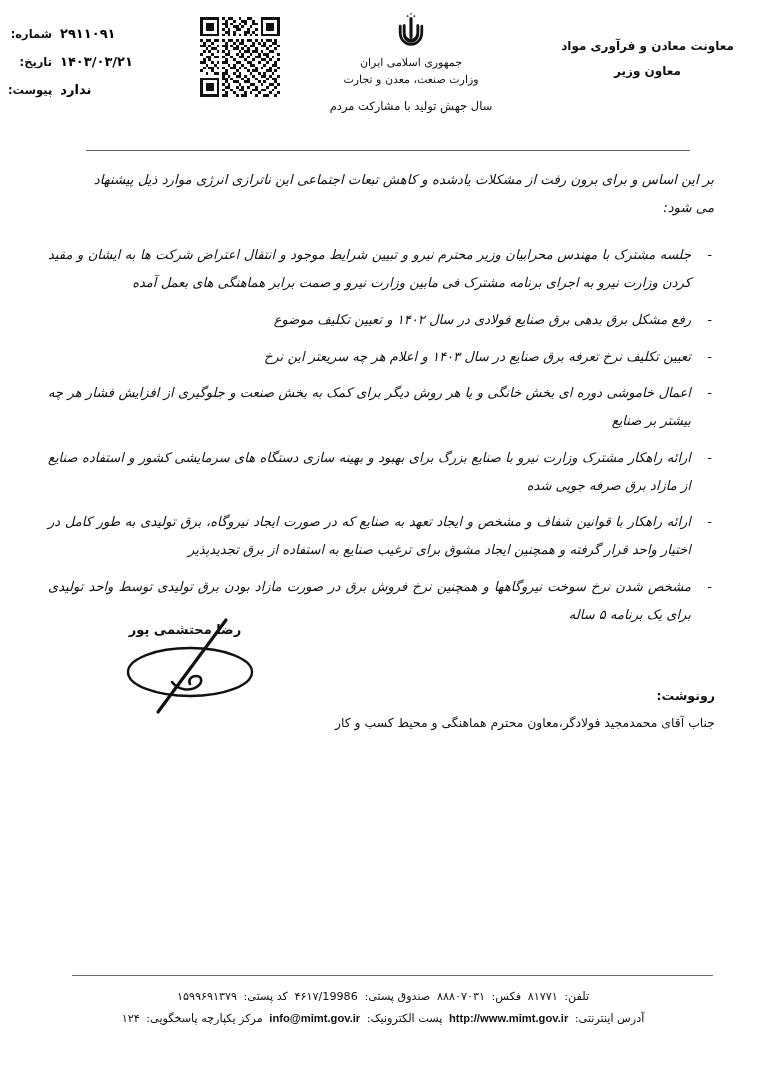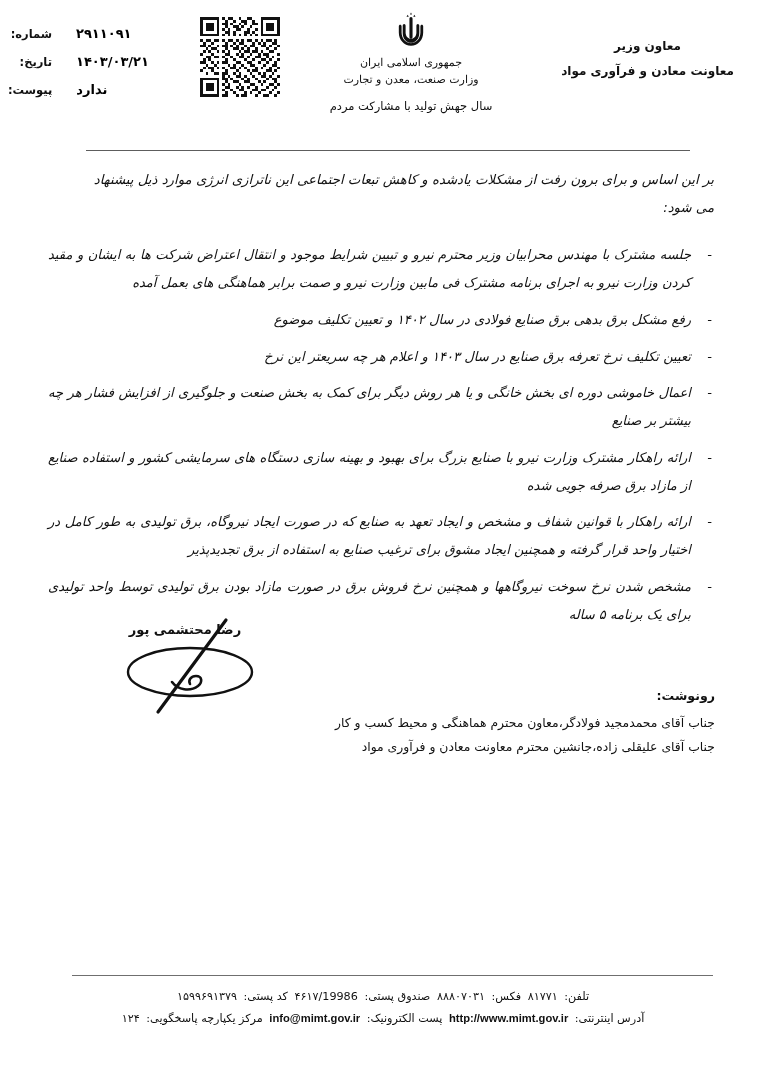--- a/index.html
+++ b/index.html
@@ -37,21 +37,21 @@
     left: 0;
     width: 200px;
     text-align: left;
     direction: rtl;
   }
   .meta-row {
     display: flex;
     flex-direction: row-reverse;
     justify-content: flex-start;
     align-items: baseline;
-    gap: 24px;
+    gap: 8px;
     margin-bottom: 13px;
     padding-left: 8px;
     white-space: nowrap;
   }
   .meta-label {
     font-size: 11.5px;
     font-weight: 700;
     color: #111;
     min-width: 44px;
     text-align: right;
@@ -525,22 +525,22 @@
           <path d="M35.6 4.2 l1.9 3.4 h-3.8z"></path>
           <path d="M30 0.6 l1.6 3.2 h-3.2z"></path>
         </g>
       </svg>
       <div class="nastaliq-1">جمهوری اسلامی ایران</div>
       <div class="nastaliq-2">وزارت صنعت، معدن و تجارت</div>
       <div class="slogan">سال جهش تولید با مشارکت مردم</div>
     </div>
 
     <div class="dept-block">
+      <div class="dept-line">معاونت معادن و فرآوری مواد</div>
       <div class="dept-line">معاون وزیر</div>
-      <div class="dept-line">معاونت معادن و فرآوری مواد</div>
     </div>
   </div>
 
   <div class="rule-top"></div>
 
   <div class="body-area">
     <p class="intro">
       <span>بر این اساس و برای برون رفت از مشکلات یادشده و کاهش تبعات اجتماعی این ناترازی انرژی موارد ذیل پیشنهاد</span>
       <span class="second">می شود:</span>
     </p>
@@ -585,21 +585,20 @@
           <ellipse cx="96" cy="56" rx="62" ry="24" stroke-width="2.4"></ellipse>
           <path d="M132 4 L64 96" stroke-width="3.2"></path>
           <path d="M78 66 c6 8 18 10 26 4 c5-4 4-10-2-10 c-5 0-8 4-6 8" stroke-width="2.6"></path>
         </g>
       </svg>
     </div>
 
     <div class="cc-block">
       <div class="cc-title">رونوشت:</div>
       <div class="cc-item">جناب آقای محمدمجید فولادگر،معاون محترم هماهنگی و محیط کسب و کار</div>
-      <div class="cc-item">جناب آقای علیقلی زاده،جانشین محترم معاونت معادن و فرآوری مواد</div>
     </div>
   </div>
 
   <div class="rule-bottom"></div>
 
   <div class="footer">
     <div class="foot-line">
       <span>تلفن:</span>
       <span class="foot-seg">۸۱۷۷۱</span>
       <span>فکس:</span>

